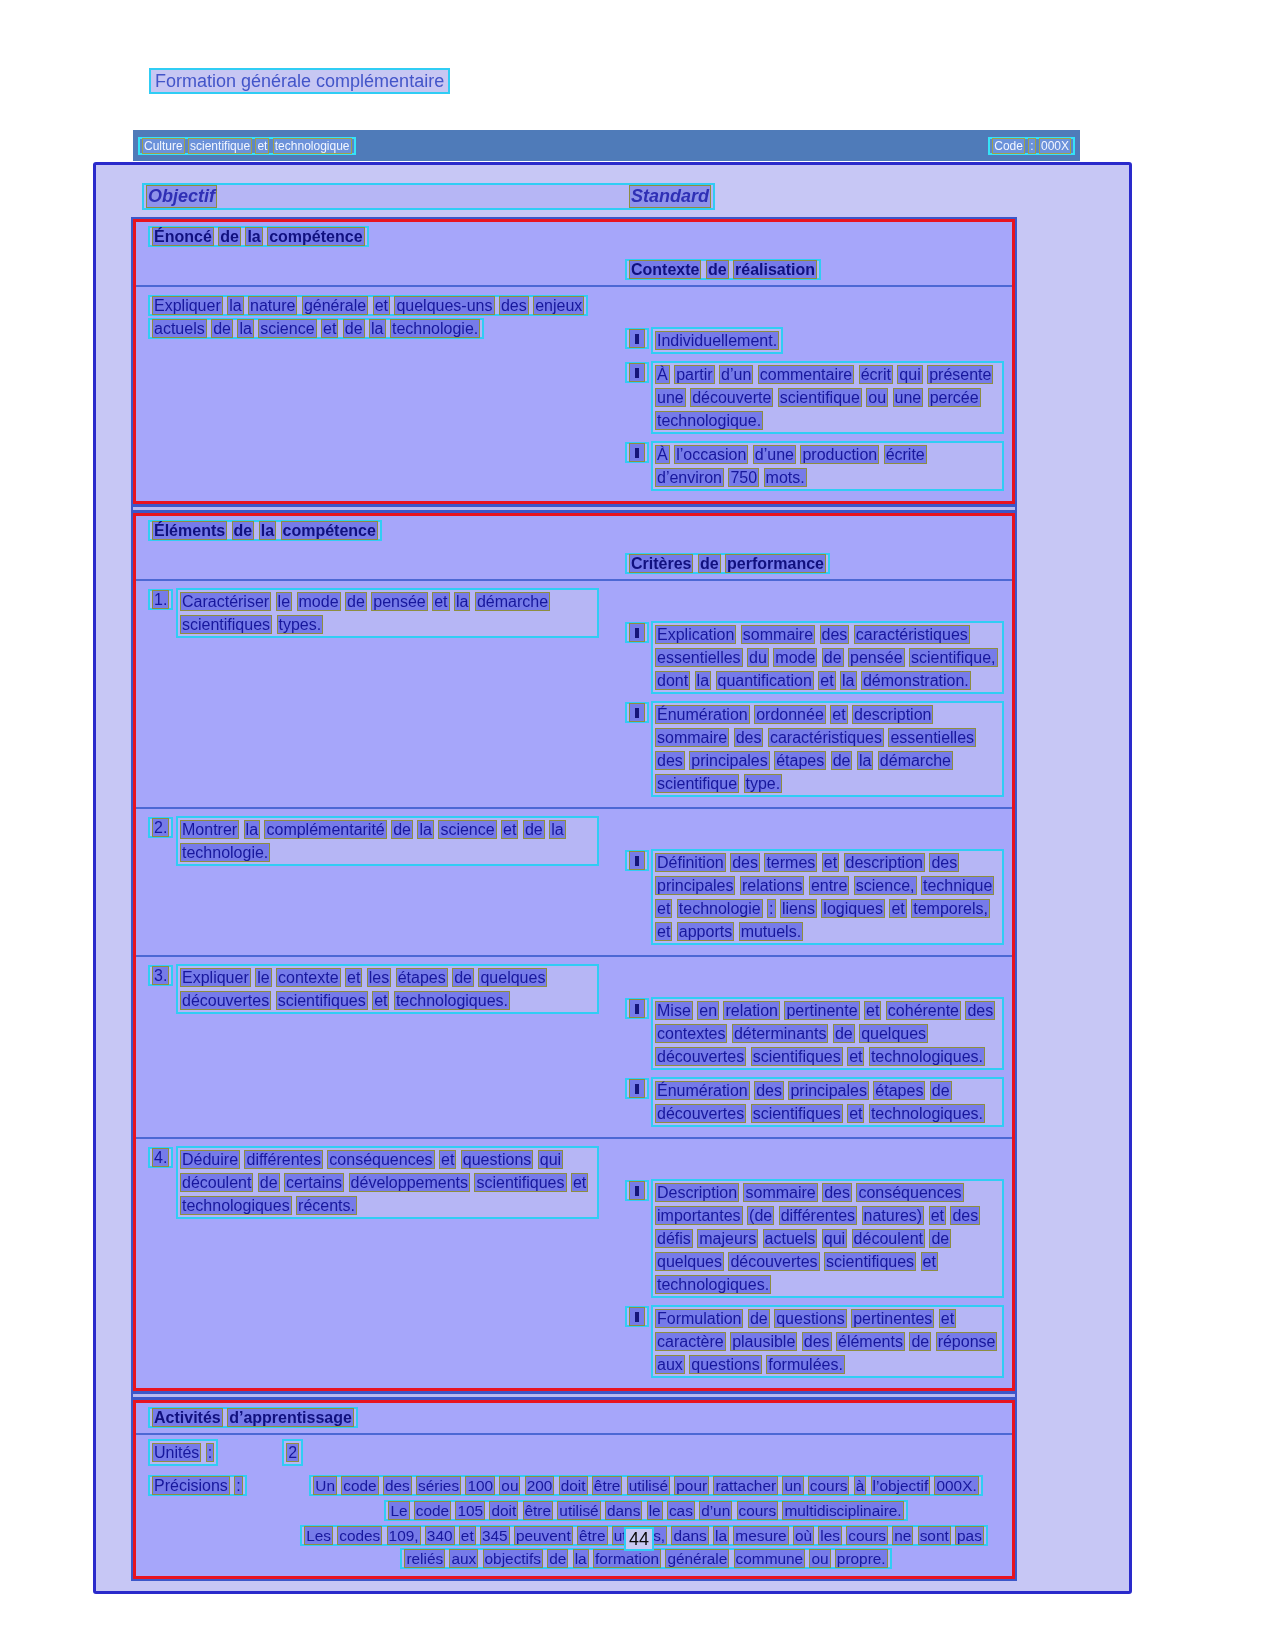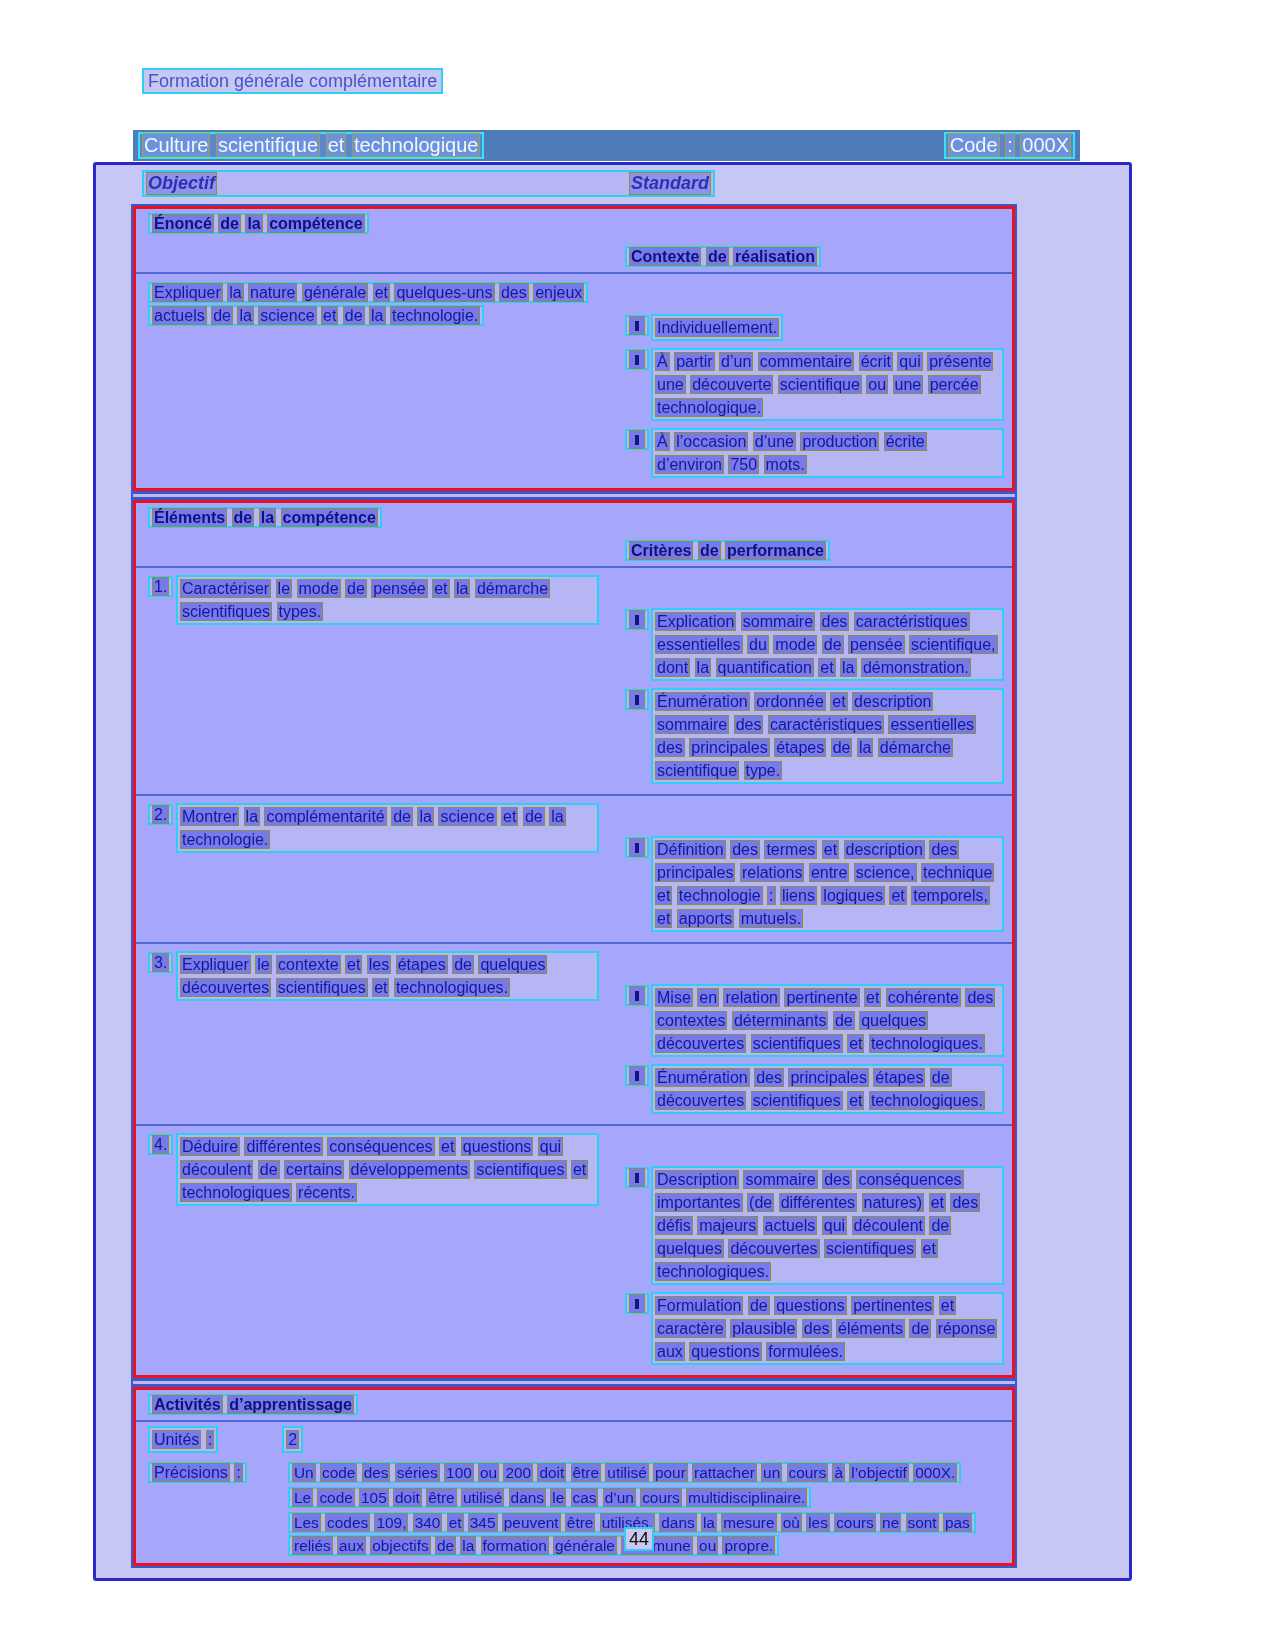--- a/index.html
+++ b/index.html
@@ -20,37 +20,37 @@
     -webkit-box-decoration-break:clone;
   }
   .w {
     background:#767be9;
     border:1px solid #8e8e3e;
     padding:0 1px;
   }
   .bold .w, .bold.w { font-weight:bold; color:#10107e; }
 
   
-  .doc-header { position:absolute; left:142px; top:71px; font-size:18px; color:#4355c9; }
+  .doc-header { position:absolute; left:149px; top:71px; font-size:18px; color:#4355c9; }
   .doc-header .hl { background:#c7c7f3; padding:1px 4px; }
 
   
   .title-bar {
     position:absolute; left:133px; top:130px; width:947px; height:31px;
     background:#4f7bb9; display:flex; justify-content:space-between; align-items:center;
-    padding:0 5px; box-sizing:border-box; font-size:20px;
+    padding:0 5px; box-sizing:border-box; font-size:12px;
   }
   .title-bar .hl { background:#5c86c8; border-color:#35e3f8; }
   .title-bar .w { background:#6b92da; border-color:#a0a04a; color:#f2f6ff; }
 
   
   .outer-box {
     position:absolute; left:93px; top:162px; width:1039px; min-height:1050px;
     background:#c7c7f5; border:3px solid #2a2acb; border-radius:3px;
-    box-sizing:border-box; padding:3px 0 10px 35px;
+    box-sizing:border-box; padding:16px 0 10px 35px;
   }
   .objstd-row { margin:2px 0 7px 11px; font-size:18px; }
   .objstd-line { display:inline-flex; width:565px; justify-content:space-between; }
   .objstd { font-weight:bold; font-style:italic; color:#2f2fb5; background:#8f93ea; }
 
   
   .main-table { width:886px; box-sizing:border-box; border:2px solid #3c57c9; background:#a6a6fa; font-size:16px; line-height:23px; }
   .sec { border:3px solid #e8131f; }
   .band { border-top:3px solid #3c57c9; border-bottom:3px solid #3c57c9; height:3px; background:#b9b9f0; }
 
@@ -67,21 +67,21 @@
   .sq { display:inline-block; width:4px; height:10px; background:#15157a; }
   .bmark { padding:0 5px; }
 
   
   .act-head { padding:3px 8px 4px 12px; border-bottom:2px solid #4c68d4; }
   .act-row { padding:4px 8px 4px 12px; display:flex; align-items:flex-start; }
   .val-periodes { margin-left:18px; }
   .val-unites { margin-left:64px; }
   .plabel { flex:0 0 140px; }
   .plines { font-size:15.4px; }
-  .pline { margin-bottom:2px; }
+  .pline { margin-bottom:2px;text-align:center; }
 
   
   .page-num { position:absolute; left:624px; top:1529px; font-size:18px; color:#0a0a0a; }
   .page-num .hl { background:#c9c9f2; padding:0 3px; }
 </style>
 </head>
 <body>
 
 <div class="page">
 

